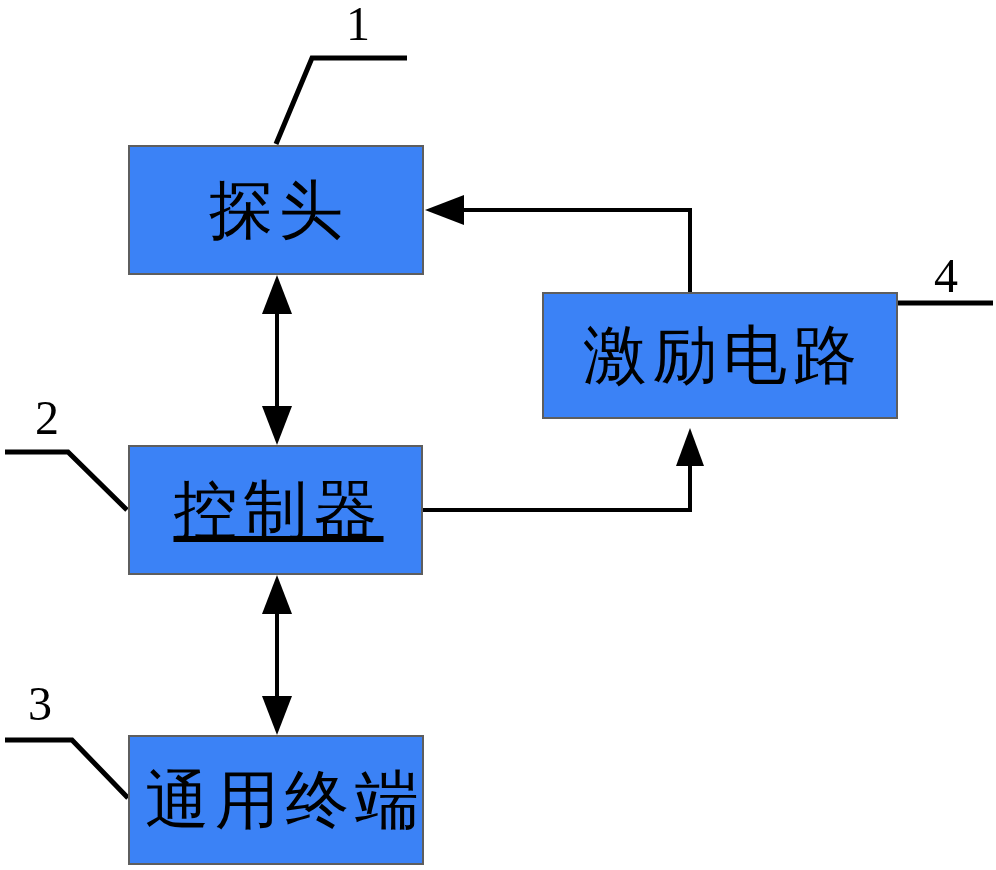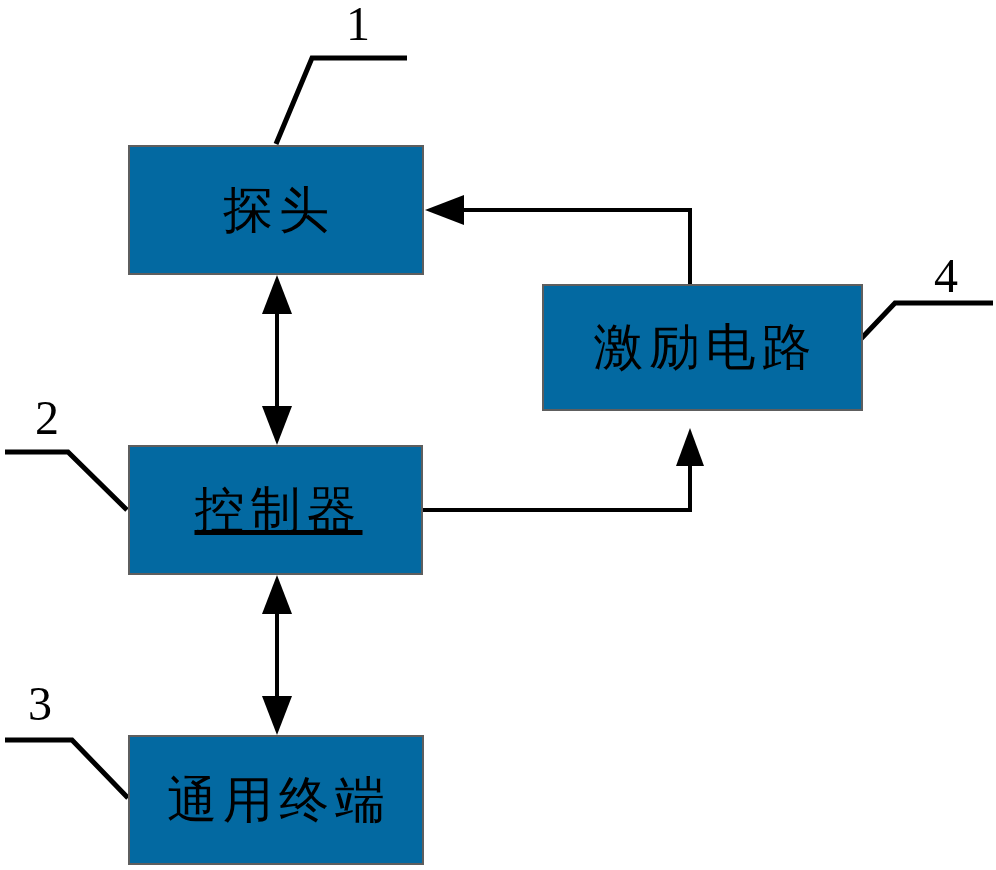--- a/index.html
+++ b/index.html
@@ -13,34 +13,34 @@
   }
   .wires {
     position: absolute;
     left: 0; top: 0;
     width: 996px; height: 870px;
   }
   .box {
     position: absolute;
     box-sizing: border-box;
     border: 2px solid #5e5e5e;
-    background: #0369a1;
+    background: #3b82f6;
     display: flex;
     align-items: center;
     justify-content: center;
-    font-size: 50px;
+    font-size: 64px;
     letter-spacing: 6px;
     color: #000000;
     z-index: 2;
   }
   .box span { transform: translateX(3px); } 
   .box-probe      { left: 128px; top: 145px; width: 296px; height: 130px; }
   .box-controller { left: 128px; top: 445px; width: 295px; height: 130px; text-decoration: underline; }
-  .box-terminal   { left: 128px; top: 735px; width: 296px; height: 130px; }
-  .box-excitation { left: 542px; top: 284px; width: 321px; height: 127px; justify-content: center; }
+  .box-terminal   { left: 128px; top: 735px; width: 296px; height: 130px; justify-content: flex-end; }
+  .box-excitation { left: 542px; top: 292px; width: 356px; height: 127px; justify-content: center; }
   .ref {
     position: absolute;
     font-size: 48px;
     line-height: 1;
     color: #000000;
     transform: translateX(-50%);
     z-index: 3;
   }
   .ref-1 { left: 358px; top: 0px; }
   .ref-2 { left: 47px;  top: 394px; }

